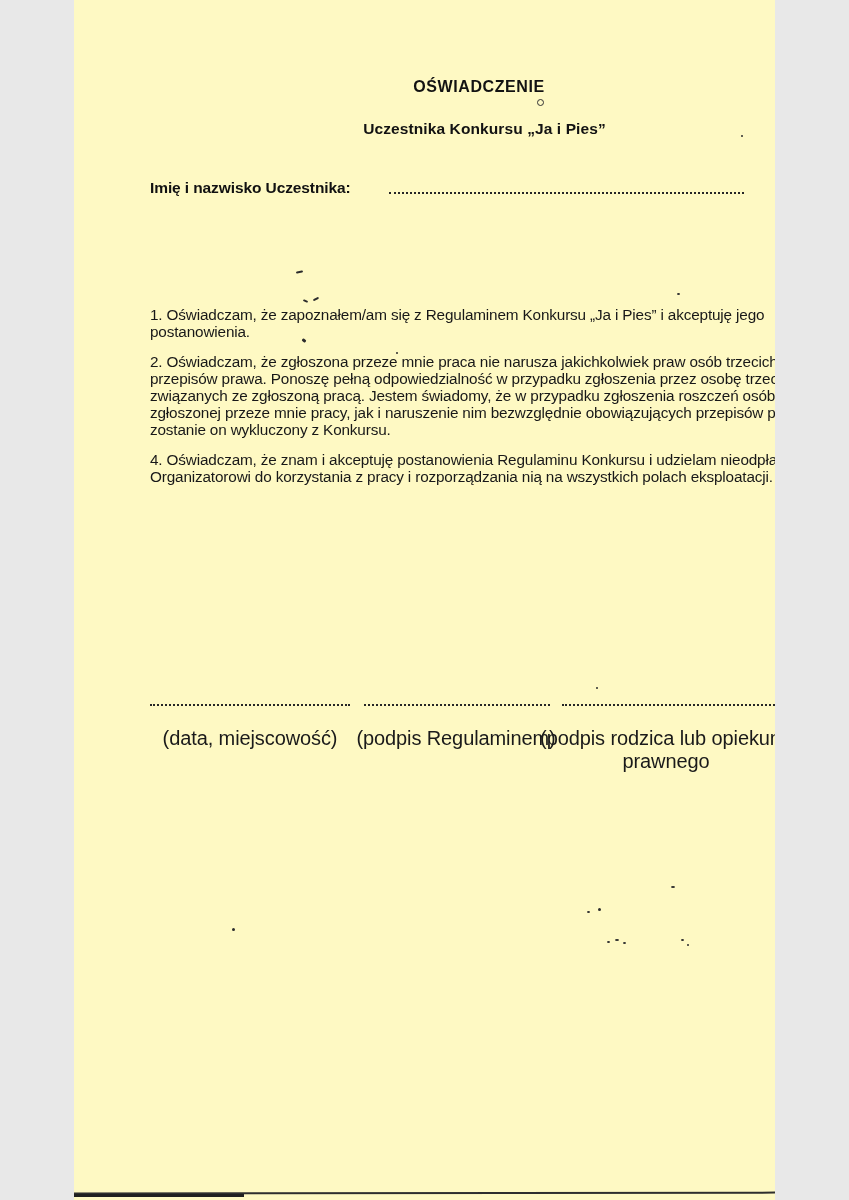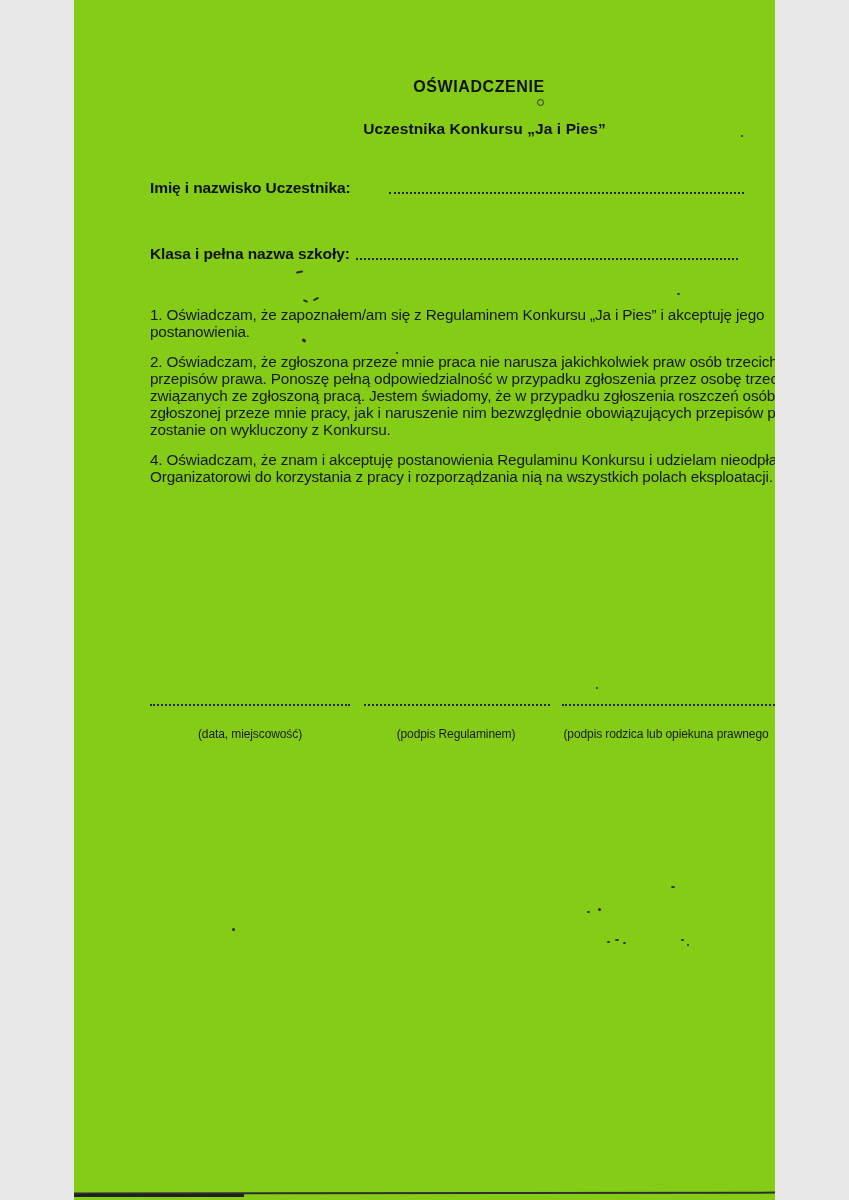--- a/index.html
+++ b/index.html
@@ -1,20 +1,20 @@
 <!DOCTYPE html>
 <html lang="pl"><head>
 <meta charset="utf-8">
 <style>
   html,body{margin:0;padding:0;background:#e8e8e8;}
   .page{
     position:relative;
     width:701px;height:1200px;
     margin:0 auto;
-    background:#84cc16;
+    background:#fef9c3;
     font-family:"Liberation Sans", sans-serif;
     color:#161616;
     overflow:hidden;
   }
   
   .doc-header{position:absolute;top:78px;left:0;width:810px;text-align:center;}
   .doc-title{
     font-size:16px;font-weight:700;letter-spacing:.6px;margin:0;color:#121212;
   }
   .doc-subtitle{
@@ -48,21 +48,21 @@
   
   .sig-line{
     position:absolute;top:692px;height:12px;
     border-bottom:2.5px dotted #262626;
   }
   .sig-line-1{left:76px;width:200px;}
   .sig-line-2{left:290px;width:186px;}
   .sig-line-3{left:488px;width:265px;}
   .sig-label{
     position:absolute;top:727px;
-    font-size:12px;color:#1a1a1a;text-align:center;letter-spacing:-.1px;
+    font-size:20px;color:#1a1a1a;text-align:center;letter-spacing:-.1px;
   }
   .sig-label-1{left:76px;width:200px;}
   .sig-label-2{left:282px;width:200px;}
   .sig-label-3{left:432px;width:320px;}
   
   .speck{position:absolute;background:#2c2c2c;border-radius:50%;}
   .dash-mark{position:absolute;background:#2c2c2c;border-radius:1px;}
   .ring-mark{position:absolute;border:1.2px solid #333;border-radius:50%;background:transparent;}
   .scan-bottom-line{
     position:absolute;left:0;top:1192px;width:849px;height:2px;
@@ -79,24 +79,20 @@
 
 <div class="page">
 
   <div class="doc-header">
     <h1 class="doc-title">OŚWIADCZENIE</h1>
     <h2 class="doc-subtitle">Uczestnika Konkursu „Ja i Pies”</h2>
   </div>
 
   <div class="field-row field-1">
     <span class="field-label">Imię i nazwisko Uczestnika:</span>
-    <span class="leader leader-grow"></span>
-  </div>
-  <div class="field-row field-2">
-    <span class="field-label">Klasa i pełna nazwa szkoły:</span>
     <span class="leader leader-grow"></span>
   </div>
 
   <main class="paragraphs">
     <p>1. Oświadczam, że zapoznałem/am się z Regulaminem Konkursu „Ja i Pies” i akceptuję jego postanowienia.</p>
     <p>2. Oświadczam, że zgłoszona przeze mnie praca nie narusza jakichkolwiek praw osób trzecich, ani przepisów prawa. Ponoszę pełną odpowiedzialność w przypadku zgłoszenia przez osobę trzecią roszczeń związanych ze zgłoszoną pracą. Jestem świadomy, że w przypadku zgłoszenia roszczeń osób trzecich do zgłoszonej przeze mnie pracy, jak i naruszenie nim bezwzględnie obowiązujących przepisów prawa, zostanie on wykluczony z Konkursu.</p>
     <p>4. Oświadczam, że znam i akceptuję postanowienia Regulaminu Konkursu i udzielam nieodpłatnie zgody Organizatorowi do korzystania z pracy i rozporządzania nią na wszystkich polach eksploatacji.</p>
   </main>
 
   <span class="sig-line sig-line-1"></span>

